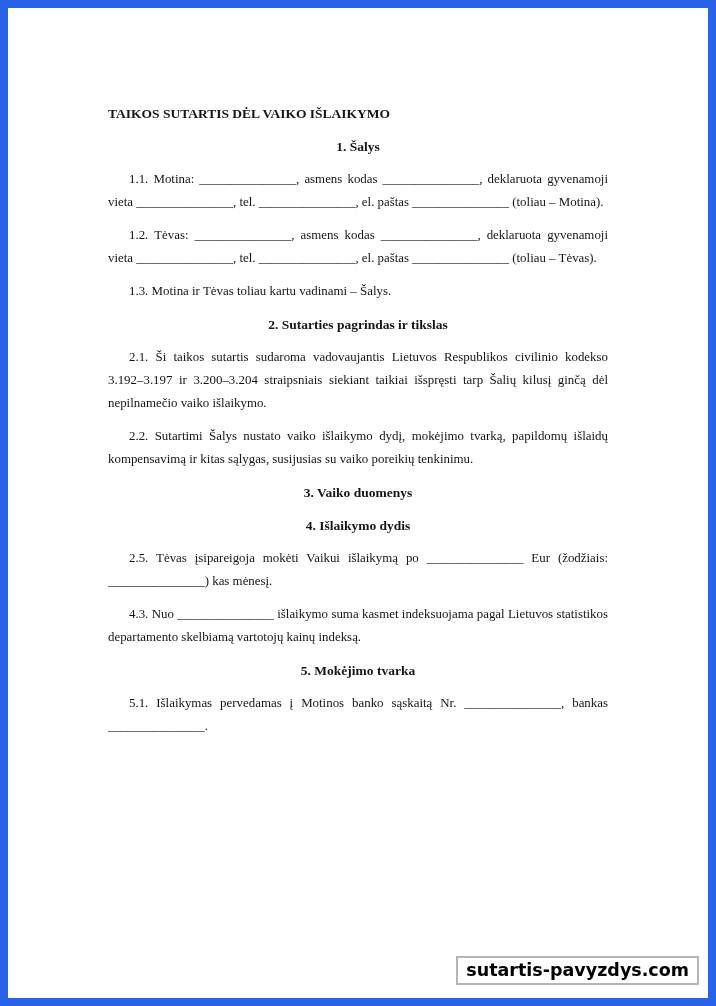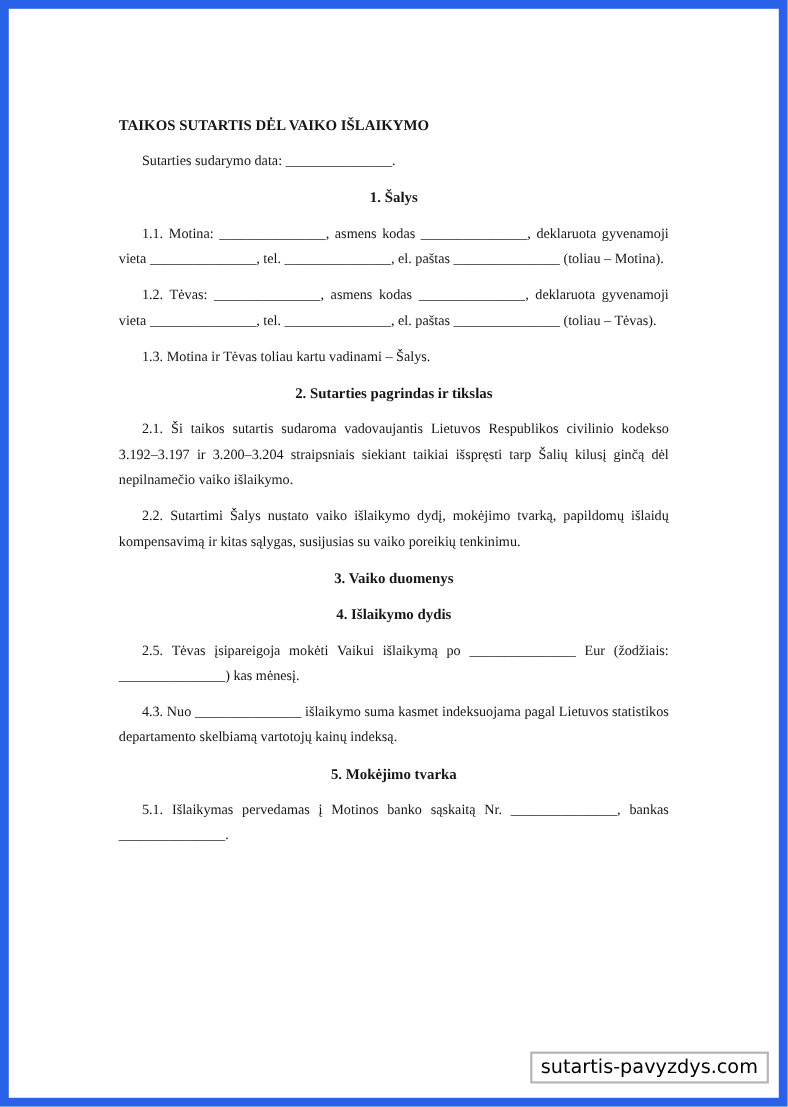--- a/index.html
+++ b/index.html
@@ -43,36 +43,35 @@
     margin:3px 0 10px 0;
     text-align:center;
   }
   .watermark{
     position:absolute;
     right:9px;bottom:13px;
     background:#fff;
     border:2px solid var(--watermark-border);
     padding:2px 8px 3px 8px;
     font-family:"DejaVu Sans","Liberation Sans",sans-serif;
-    font-weight:normal;
+    font-weight:bold;
     font-size:17.5px;
     color:#000;
     white-space:nowrap;
     cursor:pointer;
   }
 </style>
 </head>
 <body>
 
 <div class="page">
   <div class="doc">
 
     <div class="title">TAIKOS SUTARTIS DĖL VAIKO IŠLAIKYMO</div>
 
-    <p>Sutarties sudarymo data: _______________.</p>
 
     <h2>1. Šalys</h2>
     <p>1.1. Motina: _______________, asmens kodas _______________, deklaruota gyvenamoji vieta _______________, tel. _______________, el. paštas _______________ (toliau – Motina).</p>
     <p>1.2. Tėvas: _______________, asmens kodas _______________, deklaruota gyvenamoji vieta _______________, tel. _______________, el. paštas _______________ (toliau – Tėvas).</p>
     <p>1.3. Motina ir Tėvas toliau kartu vadinami – Šalys.</p>
 
     <h2>2. Sutarties pagrindas ir tikslas</h2>
     <p>2.1. Ši taikos sutartis sudaroma vadovaujantis Lietuvos Respublikos civilinio kodekso 3.192–3.197 ir 3.200–3.204 straipsniais siekiant taikiai išspręsti tarp Šalių kilusį ginčą dėl nepilnamečio vaiko išlaikymo.</p>
     <p>2.2. Sutartimi Šalys nustato vaiko išlaikymo dydį, mokėjimo tvarką, papildomų išlaidų kompensavimą ir kitas sąlygas, susijusias su vaiko poreikių tenkinimu.</p>
 

